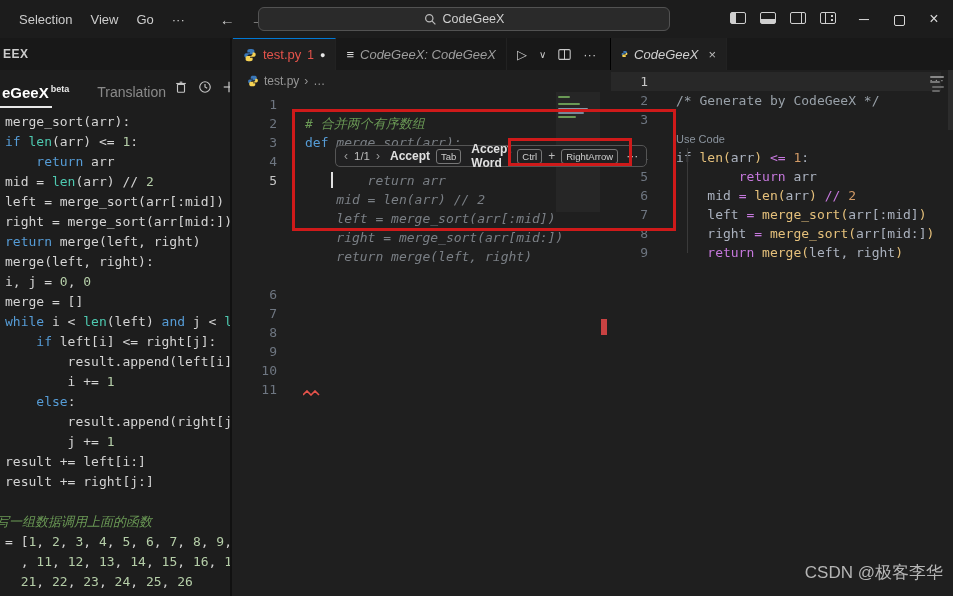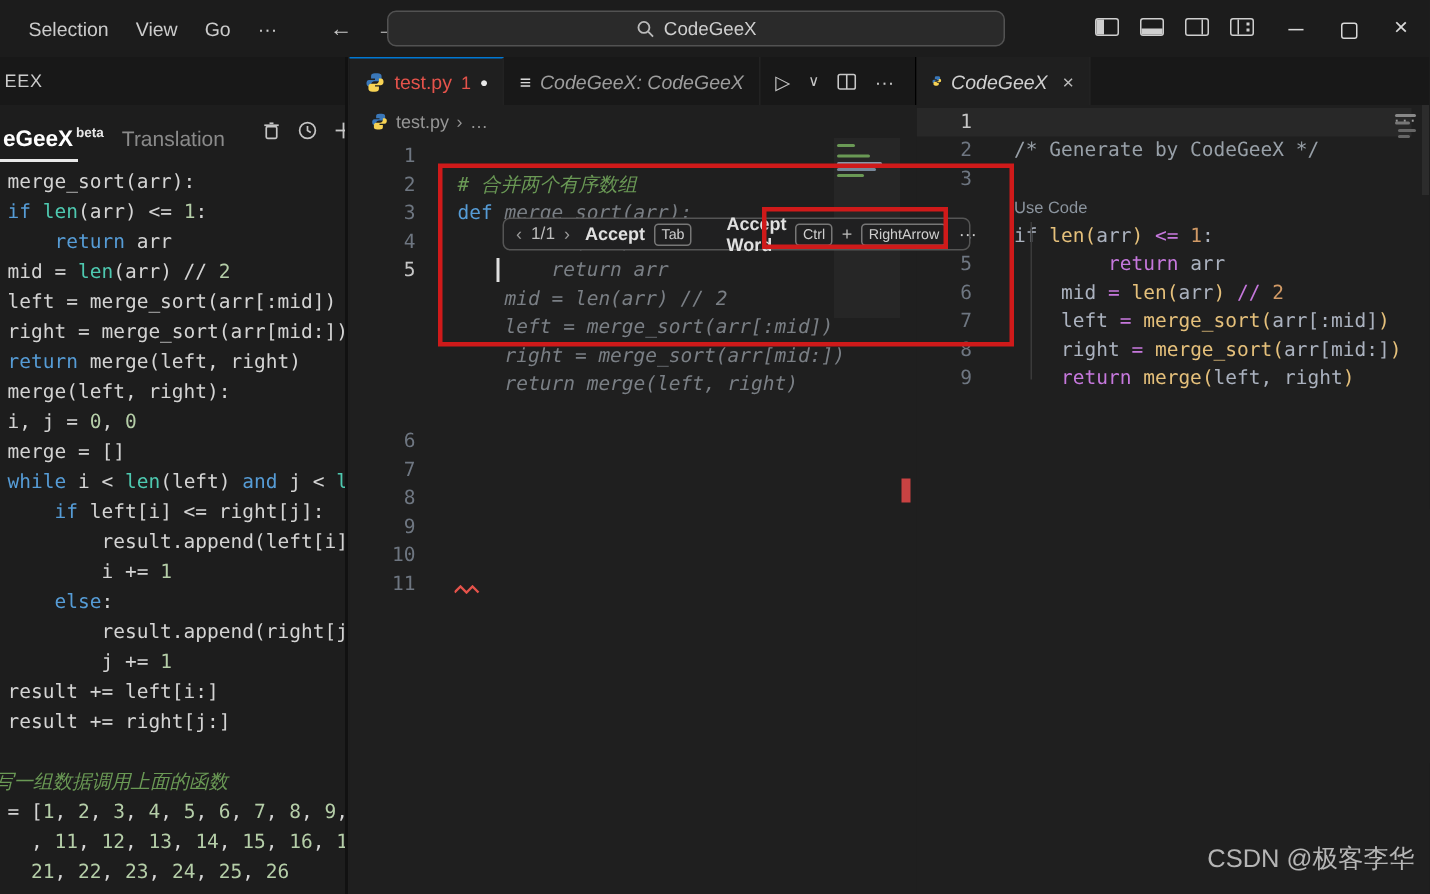--- a/index.html
+++ b/index.html
@@ -20,25 +20,25 @@
   .win-ic .fill-b{position:absolute;left:0;bottom:0;right:0;height:4px;background:#cfcfcf}
   .win-ic .line-r{position:absolute;right:3px;top:0;bottom:0;width:1.2px;background:#cfcfcf}
   .win-ic .dot{position:absolute;width:2px;height:2px;background:#cfcfcf}
   .winbtn{color:#d8d8d8;font-size:14px;width:26px;text-align:center}
   .restore-ic{width:11px;height:11px;border:1.2px solid #d8d8d8;border-radius:2px;position:relative;background:#1c1c1c}
   .restore-ic:before{content:"";position:absolute;left:2px;top:-4px;width:10px;height:10px;border:1.2px solid #d8d8d8;border-radius:2px;z-index:-1}
 
   
   .sidebar{left:0;top:38px;width:232px;height:558px;background:#1d1d1d;border-right:2px solid #111;overflow:hidden}
   .sb-head{position:absolute;left:0;top:0;width:100%;height:32px;background:#181818;
-           font-size:12px;font-weight:normal;color:#cccccc;letter-spacing:.5px;line-height:32px;padding-left:3px}
+           font-size:12px;font-weight:bold;color:#cccccc;letter-spacing:.5px;line-height:32px;padding-left:3px}
   .sb-tabs{position:absolute;left:0;top:38px;width:100%;height:32px;display:flex;align-items:center}
   .sb-brand{color:#fff;font-size:15px;font-weight:bold;margin-left:2px}
   .sb-beta{color:#e8e8e8;font-size:9px;vertical-align:super;margin-left:2px}
-  .sb-tab2{color:#8a8a8a;font-size:14px;margin-left:12px}
+  .sb-tab2{color:#8a8a8a;font-size:14px;margin-left:28px}
   .sb-underline{position:absolute;left:0;top:68px;width:52px;height:2px;background:#e8e8e8}
   .sb-actions{position:absolute;right:-6px;top:42px;display:flex;gap:10px;align-items:center}
   .sb-code{position:absolute;left:5px;top:74px;width:300px}
   .sb-code .cl{height:20px;line-height:20px;font-size:13px;white-space:pre}
 
   
   .cl{font-family:"DejaVu Sans Mono",monospace;white-space:pre}
   .s-k{color:#569cd6}.s-b{color:#4ec9b0}.s-n{color:#b5cea8}.s-d{color:#d4d4d4}
   .s-c{color:#6a9955;font-style:italic}
   .s-g{color:#7a7f85;font-style:italic}
@@ -313,21 +313,21 @@
   <div class="minimap-mark" style="left:321px;top:20px;width:8px;background:#666"></div>
   <div class="abs" style="left:337px;top:0;width:5px;height:60px;background:rgba(255,255,255,0.06)"></div>
 </div>
 
 <div class="abs sug-toolbar">
   <span class="sug-nav">‹</span>
   <span class="sug-cnt">1/1</span>
   <span class="sug-nav">›</span>
   <span class="sug-btn" style="margin-left:4px">Accept</span>
   <span class="keycap">Tab</span>
-  <span class="sug-btn" style="margin-left:17px">Accept Word</span>
+  <span class="sug-btn" style="margin-left:4px">Accept Word</span>
   <span class="keycap">Ctrl</span>
   <span style="color:#bbb">+</span>
   <span class="keycap">RightArrow</span>
   <span style="margin-left:2px;color:#cfcfcf">···</span>
 </div>
 
 <div class="abs red-rect" style="left:292px;top:109px;width:384px;height:122px"></div>
 <div class="abs red-rect" style="left:508px;top:138px;width:124px;height:28px"></div>
 
 <div class="abs watermark">CSDN @极客李华</div>

